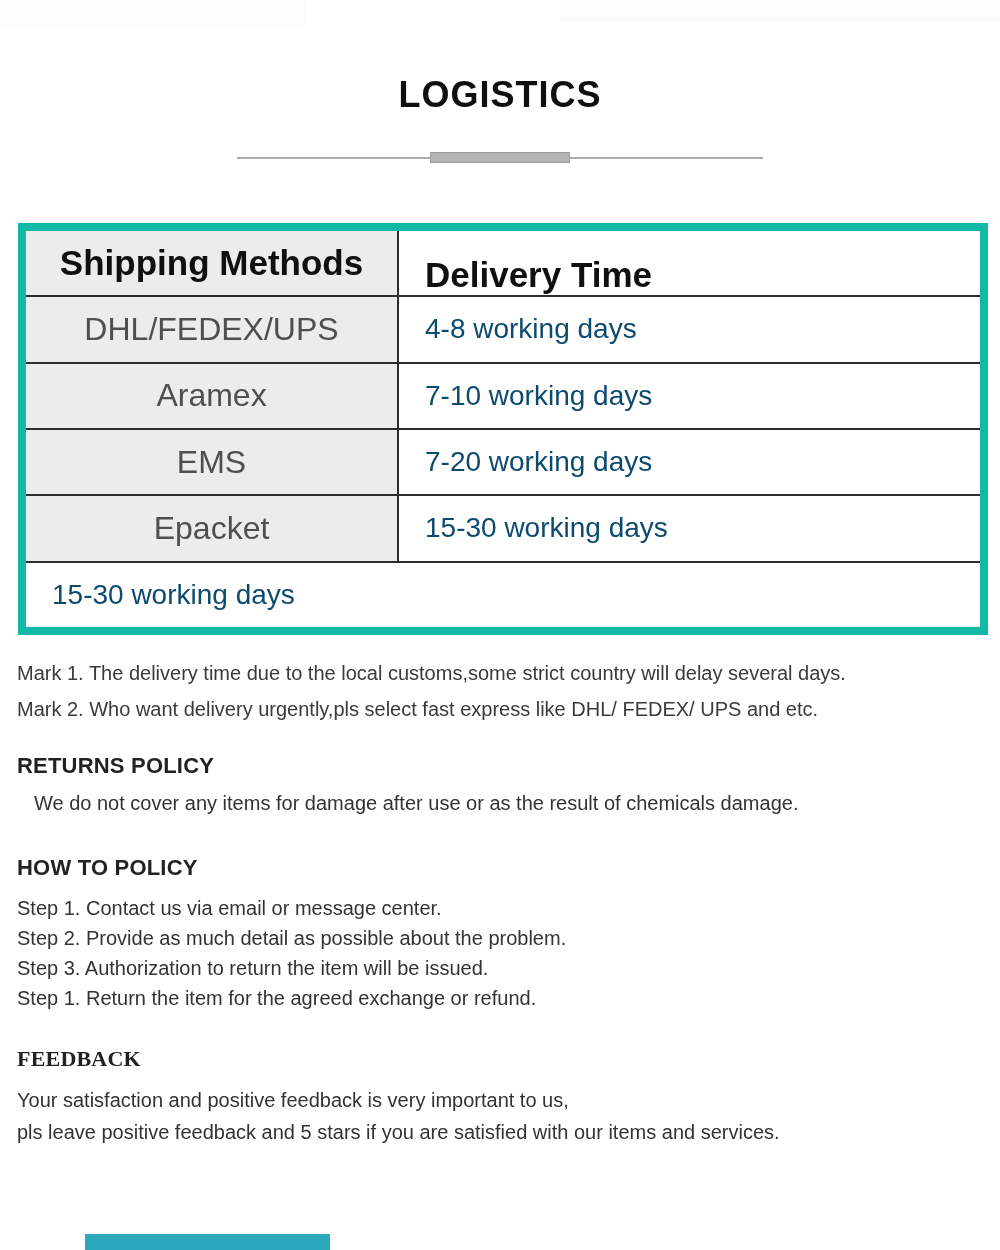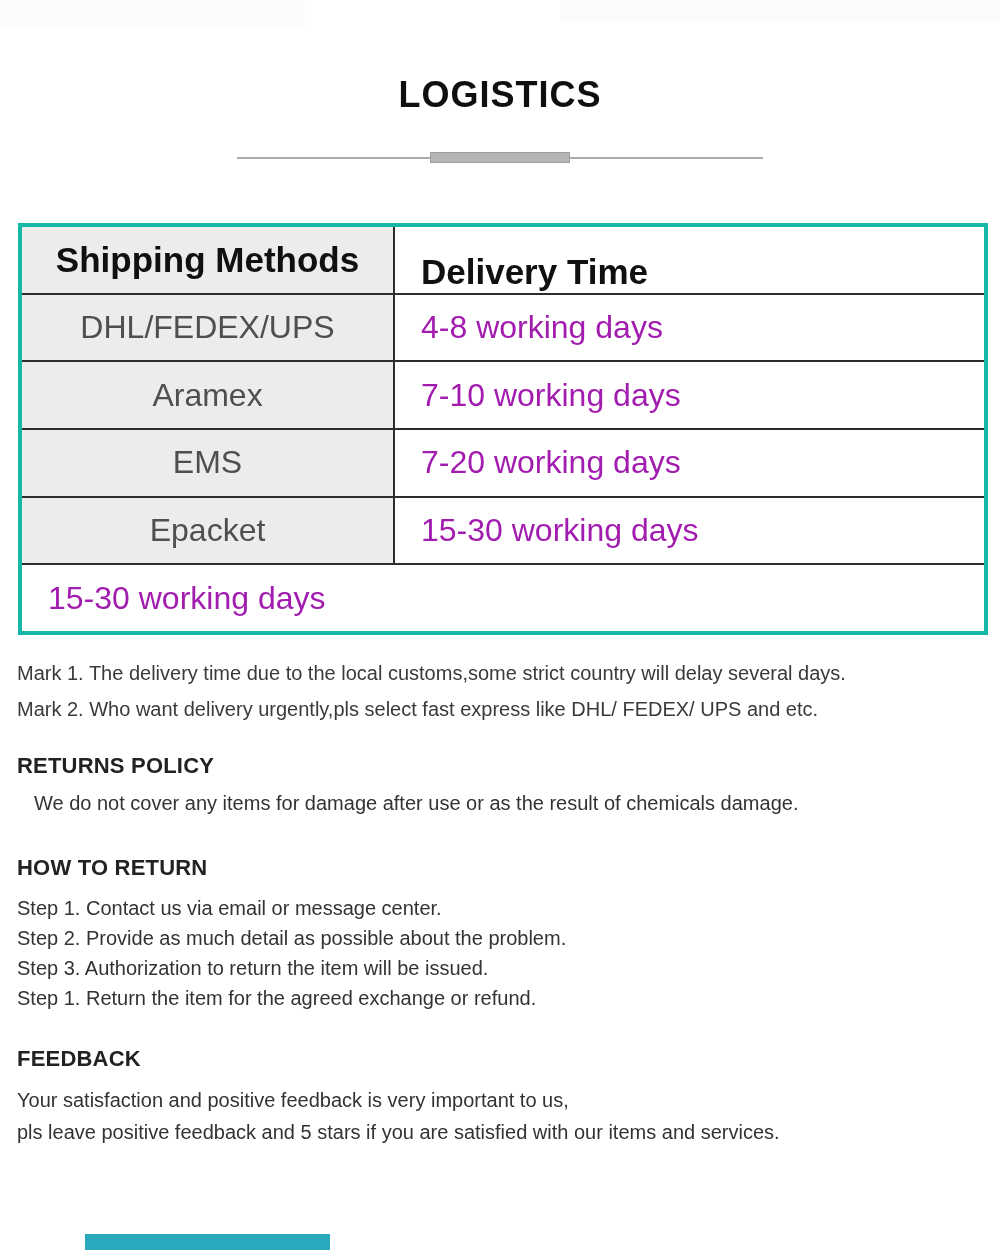--- a/index.html
+++ b/index.html
@@ -21,45 +21,45 @@
   }
 
   
   .divider-wrap{left:237px;top:150px;width:526px;height:16px;}
   .divider-line{position:absolute;left:0;right:0;top:7px;height:2px;background:#ababab;}
   .divider-block{position:absolute;left:193px;top:2px;width:140px;height:11px;background:#b5b5b5;border:1px solid #9d9d9d;box-sizing:border-box;}
 
   
   .ship-table{
     left:18px;top:223px;width:970px;height:412px;
-    border:4px solid #14b8a6;box-sizing:border-box;
+    border:8px solid #14b8a6;box-sizing:border-box;
     display:flex;flex-direction:column;background:#fff;
   }
   .t-row{flex:1;display:flex;border-top:2px solid #2d2d2d;min-height:0;}
   .t-row:first-child{border-top:none;}
   .t-cell-left{
     width:373px;background:#ececec;border-right:2px solid #2d2d2d;
     display:flex;align-items:center;justify-content:center;
     font-size:32px;color:#4f4f4f;box-sizing:border-box;text-align:center;
   }
   .t-cell-right{
     flex:1;display:flex;align-items:center;
-    padding-left:26px;font-size:32px;color:#a21caf;box-sizing:border-box;
+    padding-left:26px;font-size:28px;color:#0c4a6e;box-sizing:border-box;
   }
   .t-head .t-cell-left{font-weight:700;color:#101010;font-size:35px;}
   .t-head .t-cell-right{font-weight:700;color:#101010;font-size:35px;margin-top:24px;}
 
   
   .marks{left:17px;top:655px;width:975px;font-size:20px;color:#3a3a3a;line-height:36px;}
   .section-heading{font-size:22px;font-weight:700;color:#222222;letter-spacing:0.2px;}
   .returns-heading{left:17px;top:753px;}
   .returns-body{left:34px;top:792px;width:960px;font-size:20px;color:#333;}
   .how-heading{left:17px;top:855px;}
   .steps{left:17px;top:893px;width:960px;font-size:20px;color:#333;line-height:30px;}
-  .feedback-heading{left:17px;top:1046px;}
+  .feedback-heading{left:17px;top:1046px;font-family:Liberation Serif, serif;}
   .feedback-body{left:17px;top:1084px;width:960px;font-size:20px;color:#333;line-height:32px;}
 
   
   .bottom-accent{left:85px;top:1234px;width:245px;height:16px;background:#2aa9bc;}
 </style>
 </head>
 <body>
 
 <div class="abs top-strip-left"></div>
 <div class="abs top-strip-right"></div>
@@ -98,21 +98,21 @@
 </div>
 
 <div class="abs marks">
   <div>Mark 1. The delivery time due to the local customs,some strict country will delay several days.</div>
   <div>Mark 2. Who want delivery urgently,pls select fast express like DHL/ FEDEX/ UPS and etc.</div>
 </div>
 
 <div class="abs section-heading returns-heading">RETURNS POLICY</div>
 <div class="abs returns-body">We do not cover any items for damage after use or as the result of chemicals damage.</div>
 
-<div class="abs section-heading how-heading">HOW TO RETURN</div>
+<div class="abs section-heading how-heading">HOW TO POLICY</div>
 <div class="abs steps">
   <div>Step 1. Contact us via email or message center.</div>
   <div>Step 2. Provide as much detail as possible about the problem.</div>
   <div>Step 3. Authorization to return the item will be issued.</div>
   <div>Step 1. Return the item for the agreed exchange or refund.</div>
 </div>
 
 <div class="abs section-heading feedback-heading">FEEDBACK</div>
 <div class="abs feedback-body">
   <div>Your satisfaction and positive feedback is very important to us,</div>

